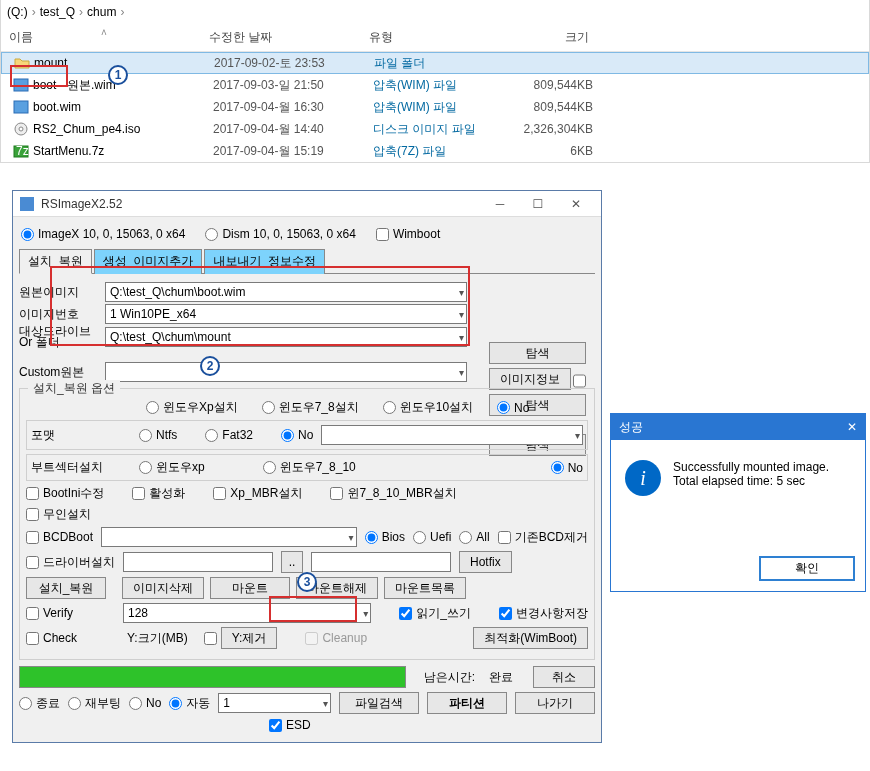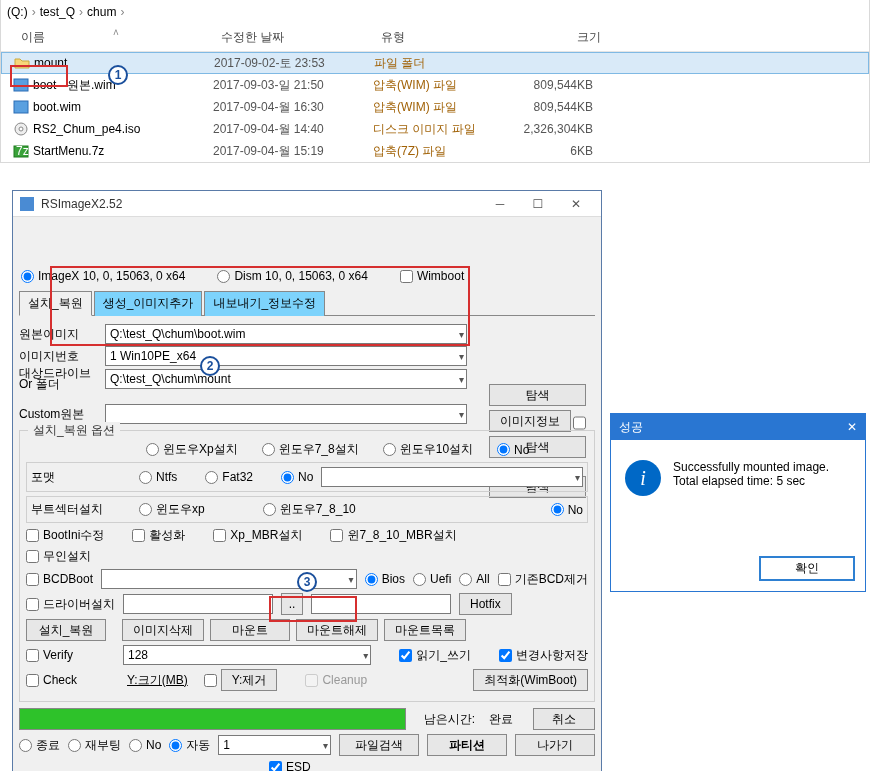--- a/index.html
+++ b/index.html
@@ -3,45 +3,45 @@
 <meta charset="utf-8">
 <style>
 * { box-sizing: border-box; margin: 0; padding: 0; font-family: "Malgun Gothic", "Segoe UI", sans-serif; font-size: 12px; }
 body { background: #fff; position: relative; width: 870px; height: 771px; }
 
 
 .explorer { border: 1px solid #d9d9d9; border-top: none; }
 .breadcrumb { display: flex; align-items: center; gap: 4px; padding: 2px 6px; height: 24px; }
 .breadcrumb span { color: #000; }
 .breadcrumb .sep { color: #888; }
-.columns { display: flex; border-bottom: 1px solid #e5e5e5; height: 28px; align-items: center; padding-left: 20px; }
+.columns { display: flex; border-bottom: 1px solid #e5e5e5; height: 28px; align-items: center; padding-left: 8px; }
 .col-name { width: 200px; } .col-date { width: 160px; } .col-type { width: 120px; } .col-size { width: 120px; text-align: right; padding-right: 20px;}
 .col-head { color: #444; position: relative; }
 .sort-ind { position: absolute; left: 92px; top: -2px; font-size: 10px; color: #888; }
 .filerow { display: flex; align-items: center; height: 22px; padding-left: 12px; }
 .filerow.sel { background: #d9eaf8; border: 1px solid #7fb9e4; }
 .ficon { width: 16px; height: 16px; margin-right: 4px; display: inline-flex; align-items: center; justify-content: flex-start; }
 .frow-name { width: 200px; display: flex; align-items: center; }
 .frow-date { width: 160px; color: #555; }
-.frow-type { width: 120px; color: #a16207; }
+.frow-type { width: 120px; color: #0369a1; }
 .frow-size { width: 120px; text-align: right; color: #555; padding-right: 20px; }
 
 
 .ann-box { position: absolute; border: 2px solid #d62f2f; pointer-events: none; }
 .ann-circle { position: absolute; width: 20px; height: 20px; border-radius: 50%; background: #fff; border: 2px solid #1a4f9c; color: #1a4f9c; font-weight: bold; display: flex; align-items: center; justify-content: center; font-size: 12px; z-index: 50; }
 
 
 .rswin { position: absolute; left: 12px; top: 190px; width: 590px; border: 1px solid #5a7ba8; background: #f0f0f0; }
 .titlebar { height: 26px; background: #fff; display: flex; align-items: center; padding: 0 6px; border-bottom: 1px solid #ddd; }
 .titlebar .ticon { width: 16px; height: 16px; margin-right: 6px; }
 .titlebar .ttext { flex: 1; color: #333; }
 .winbtns { display: flex; }
 .winbtn { width: 38px; height: 24px; display: flex; align-items: center; justify-content: center; color: #555; }
 .body { padding: 6px; }
-.radiorow { display: flex; align-items: center; gap: 32px; padding: 4px 2px; margin-top: 42px; }
+.radiorow { display: flex; align-items: center; gap: 20px; padding: 4px 2px; }
 .radiobox { display: flex; align-items: center; gap: 4px; }
 input[type=radio], input[type=checkbox] { margin: 0; }
 
 .tabs { display: flex; border-bottom: 1px solid #888; margin-top: 4px; }
 .tab { padding: 3px 8px; border: 1px solid #888; border-bottom: none; background: #7dd3fc; margin-right: 2px; margin-bottom: -1px; }
 .tab.active { background: #f0f0f0; border-bottom: 1px solid #f0f0f0; }
 
 .formrow { display: flex; align-items: center; margin: 2px 0; }
 .formlbl { width: 86px; }
 .combo { flex: 1; height: 20px; border: 1px solid #7a7a7a; background: #fff; padding: 0 4px; display: flex; align-items: center; position: relative; }
@@ -377,21 +377,21 @@
         <label class="radiobox" style="margin-left:20px;">
             <input type="checkbox" checked="" style="">
             <span>변경사항저장</span>
           </label>
       </div>
       <div class="inner-row">
         <label class="radiobox">
             <input type="checkbox" style="">
             <span>Check</span>
           </label>
-        <span style="margin-left:42px;text-decoration:underline;">Y:크기(MB)</span>
+        <span style="margin-left:42px;">Y:크기(MB)</span>
         <label class="radiobox" style="margin-left:8px;">
             <input type="checkbox" style="">
             <button class="btn" style="min-width:50px;">Y:제거</button>
           </label>
         <label class="radiobox" style="margin-left:20px; color:#999;">
             <input type="checkbox" disabled="" style="">
             <span>Cleanup</span>
           </label>
         <button class="btn" style="margin-left:auto;">최적화(WimBoot)</button>
       </div>

